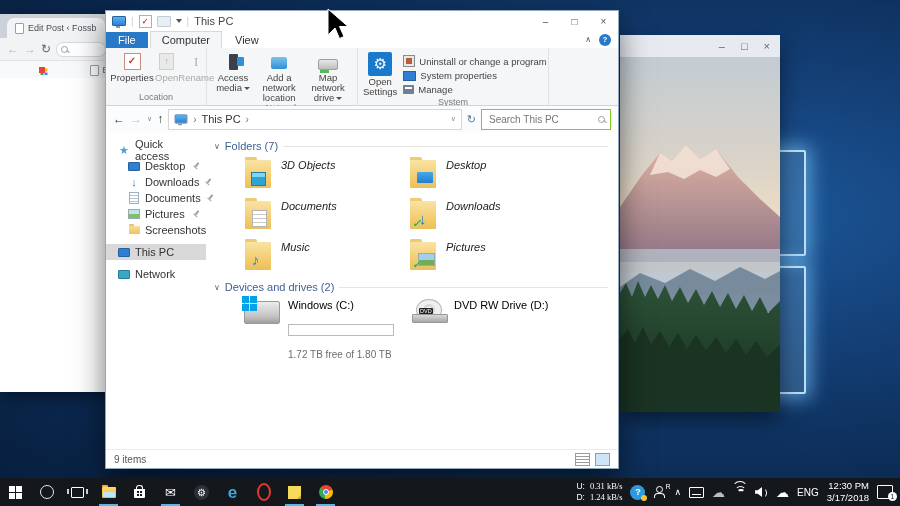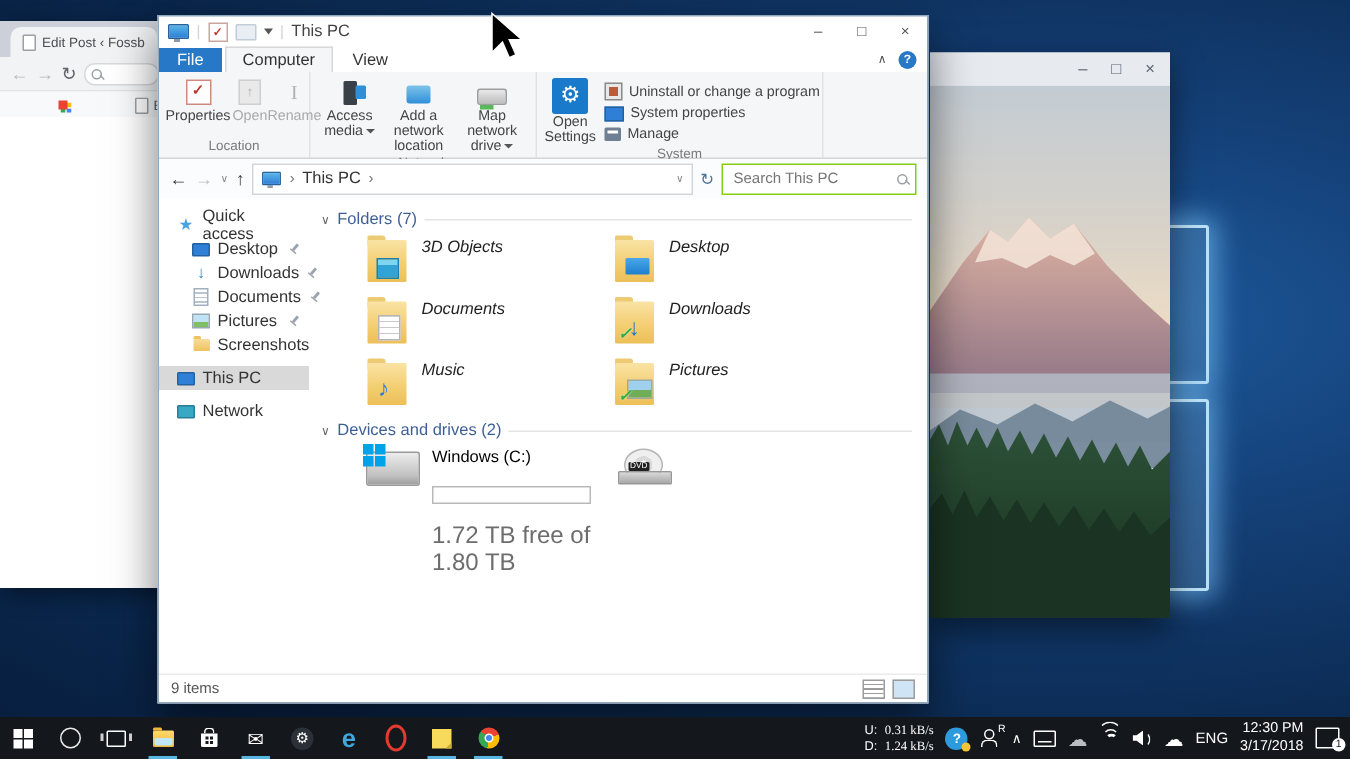--- a/index.html
+++ b/index.html
@@ -173,21 +173,21 @@
     box-shadow:8px 0 #00a2e8,0 8px #00a2e8,8px 8px #00a2e8;}
   .dvd{width:34px;height:24px;margin-top:4px;position:relative;flex:none;}
   .dvd .disc{position:absolute;left:4px;top:0;width:24px;height:20px;border-radius:50%;
     background:radial-gradient(circle,#fff 0 3px,#d9d9d9 3px 6px,#efefef 6px 100%);border:1px solid #b5b5b5;}
   .dvd .tray{position:absolute;left:0;bottom:0;width:34px;height:7px;background:linear-gradient(180deg,#d8d8d8,#a8a8a8);
     border:1px solid #979797;border-radius:1px;}
   .dvd .tag{position:absolute;left:7px;top:9px;background:#222;color:#fff;font-size:5.5px;padding:0 1px;border-radius:1px;}
   .dinfo{display:flex;flex-direction:column;gap:13px;padding-top:4px;}
   .pbar{width:104px;height:10px;border:1px solid #b9b9b9;background:#fff;}
   .pfill{width:6%;height:100%;background:#33a0dc;}
-  .ddetail{font-size:16px;color:#6d6d6d;}
+  .ddetail{font-size:10px;color:#6d6d6d;}
 
   .e-status{height:18px;border-top:1px solid #ebebeb;display:flex;align-items:center;
     padding:0 8px;font-size:10px;color:#555;}
   .v-icons{margin-left:auto;display:flex;gap:5px;}
   .vi{width:13px;height:11px;border:1px solid #9b9b9b;}
   .vi-list{background-image:repeating-linear-gradient(#fff 0 2px,#9b9b9b 2px 3px);}
   .vi-thumb{background:#cfe4f5;}
 
   
   .cursor{position:absolute;left:326px;top:8px;z-index:10;}
@@ -569,20 +569,23 @@
               <span class="pbar"><span class="pfill"></span></span>
               <span class="ddetail">1.72 TB free of 1.80 TB</span>
             </span>
           </div>
           <div class="dtile">
             <span class="dvd">
               <span class="disc"></span>
               <span class="tag">DVD</span>
               <span class="tray"></span>
             </span>
+            <span class="dinfo">
+                <span>DVD RW Drive (D:)</span>
+              </span>
           </div>
         </div>
       </div>
     </div>
 
     <div class="e-status">
       <span>9 items</span>
       <span class="v-icons">
         <span class="vi vi-list"></span>
         <span class="vi vi-thumb"></span>

